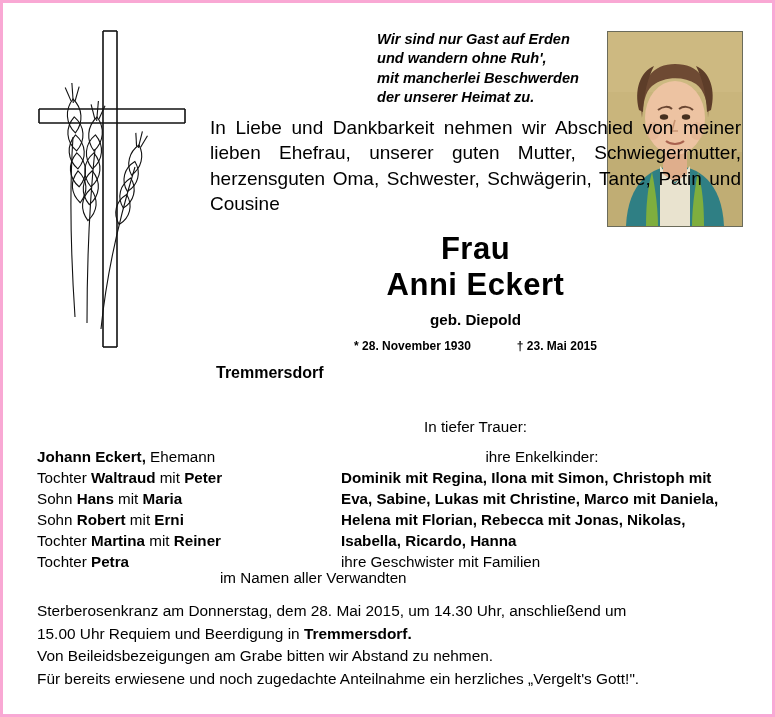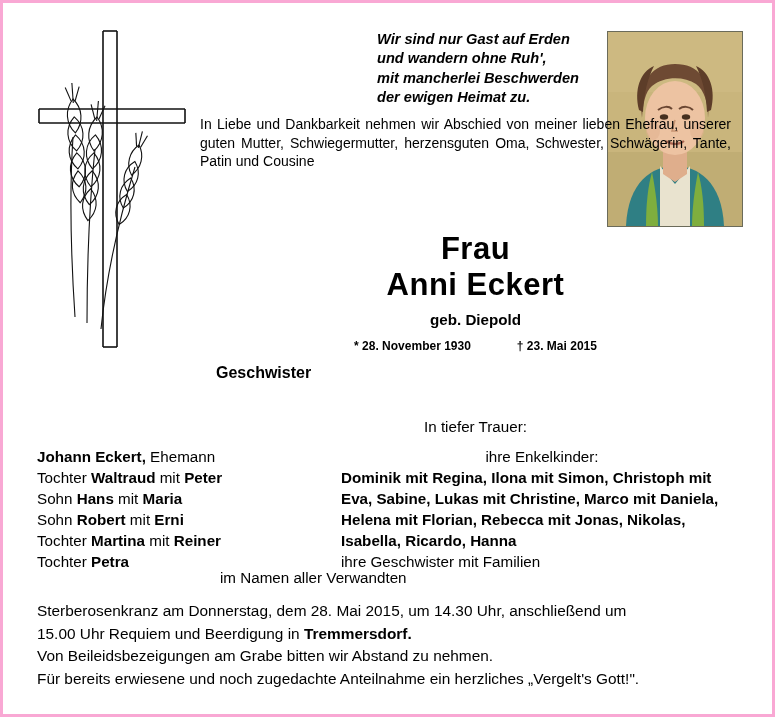--- a/index.html
+++ b/index.html
@@ -63,24 +63,24 @@
     background: #c9b98c;
   }
   .photo {
     position: absolute;
     left: 0; top: 0; width: 100%; height: 100%;
   }
 
   
   .intro {
     position: absolute;
-    left: 197px;
+    left: 207px;
     top: 112px;
     width: 531px;
-    font-size: 14px;
+    font-size: 19px;
     line-height: 1.33;
     text-align: justify;
     text-justify: inter-word;
   }
 
   
   .nameblock {
     position: absolute;
     left: 207px;
     top: 228px;
@@ -226,21 +226,21 @@
             <line x1="6" y1="-11" x2="2" y2="2"></line>
           </g>
         </g>
       </svg>
     </div>
 
     <div class="verse">
       <div>Wir sind nur Gast auf Erden</div>
       <div>und wandern ohne Ruh',</div>
       <div>mit mancherlei Beschwerden</div>
-      <div>der ewigen Heimat zu.</div>
+      <div>der unserer Heimat zu.</div>
     </div>
 
     <div class="photo-frame">
       <svg class="photo" viewBox="0 0 134 194" preserveAspectRatio="none" xmlns="http://www.w3.org/2000/svg">
         <rect x="0" y="0" width="134" height="194" fill="#c9b57c"></rect>
         <rect x="0" y="0" width="134" height="60" fill="#cdb981"></rect>
         <rect x="0" y="120" width="134" height="74" fill="#c0ad74"></rect>
 
         <path d="M18 194 C 20 150, 44 134, 67 134 C 90 134, 114 150, 116 194 Z" fill="#2f7f84"></path>
         <path d="M52 134 L67 152 L82 134 L82 194 L52 194 Z" fill="#e9e3cf"></path>
@@ -272,21 +272,21 @@
 
     <div class="intro">In Liebe und Dankbarkeit nehmen wir Abschied von meiner lieben Ehefrau, unserer guten Mutter, Schwiegermutter, herzensguten Oma, Schwester, Schwägerin, Tante, Patin und Cousine</div>
 
     <div class="nameblock">
       <div class="name-prefix">Frau</div>
       <div class="name-main">Anni Eckert</div>
       <div class="maiden">geb. Diepold</div>
       <div class="dates">
         <span>* 28. November 1930</span><span class="sep"></span><span>† 23. Mai 2015</span>
       </div>
-      <div class="place">Geschwister</div>
+      <div class="place">Tremmersdorf</div>
     </div>
 
     <div class="mourn-head">In tiefer Trauer:</div>
 
     <div class="families">
       <div class="fam-left">
         <div><b>Johann Eckert,</b><span> Ehemann</span></div>
         <div><span>Tochter </span><b>Waltraud</b><span> mit </span><b>Peter</b></div>
         <div><span>Sohn </span><b>Hans</b><span> mit </span><b>Maria</b></div>
         <div><span>Sohn </span><b>Robert</b><span> mit </span><b>Erni</b></div>

